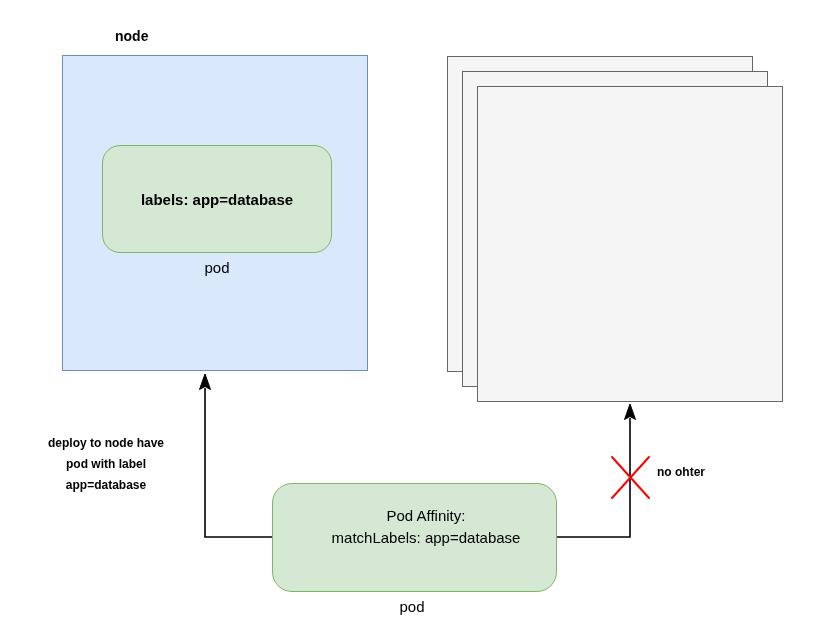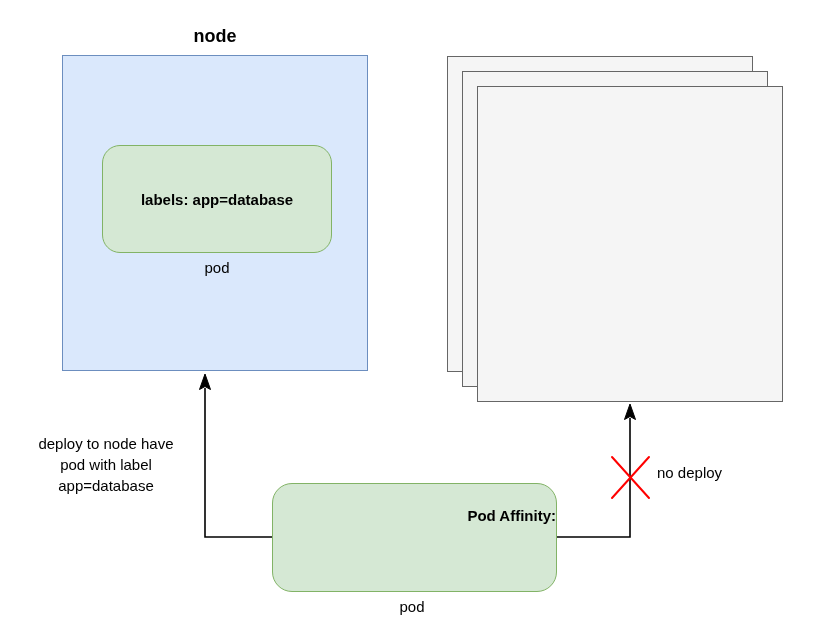--- a/index.html
+++ b/index.html
@@ -28,45 +28,45 @@
   .pod-box {
     background: var(--pod-fill, #d5e8d4);
     border: 1px solid var(--pod-stroke, #82b366);
     border-radius: 18px;
     box-sizing: border-box;
   }
 
   
   .title {
     font-weight: bold;
-    font-size: 18px;
-    text-align: center;
+    font-size: 14px;
+    text-align: left;
     line-height: 18px;
   }
   .caption {
     font-weight: normal;
     font-size: 15px;
     text-align: center;
     line-height: 18px;
   }
   .pod-label {
     font-weight: bold;
     font-size: 15px;
     text-align: center;
   }
   .affinity-text {
-    font-weight: bold;
+    font-weight: normal;
     font-size: 15px;
     line-height: 22px;
-    text-align: right;
+    text-align: center;
     white-space: nowrap;
   }
   .annotation {
-    font-weight: normal;
-    font-size: 15px;
+    font-weight: bold;
+    font-size: 12px;
     line-height: 21px;
   }
   .annotation.center { text-align: center; white-space: pre-line; }
 
   .flex-center {
     display: flex;
     align-items: center;
     justify-content: center;
   }
 
@@ -108,29 +108,30 @@
 
   <div class="abs">
     <div class="abs stack-rect" style="left: 447px; top: 56px; width: 306px; height: 316px;"></div>
     <div class="abs stack-rect" style="left: 462px; top: 71px; width: 306px; height: 316px;"></div>
     <div class="abs stack-rect" style="left: 477px; top: 86px; width: 306px; height: 316px;"></div>
   </div>
 
   <div class="abs pod-box" style="left: 272px; top: 483px; width: 285px; height: 109px; border-radius: 20px;">
     <div class="affinity-text" style="margin: 21px 0 0 23px;">
       <div>Pod Affinity:</div>
+      <div>matchLabels: app=database</div>
     </div>
   </div>
   <div class="abs caption" style="left: 312px; top: 598px; width: 200px;">pod</div>
 
   <div class="abs annotation center" style="left: 16px; top: 433px; width: 180px;">deploy to node have
 pod with label
 app=database</div>
 
-  <div class="abs annotation" style="left: 657px; top: 462px; width: 120px;">no deploy</div>
+  <div class="abs annotation" style="left: 657px; top: 462px; width: 120px;">no ohter</div>
 
   <svg class="overlay" viewBox="0 0 824 631">
     <g>
       <path class="arrow-line" d="M 272 537 L 205 537 L 205 388"></path>
       <path class="arrow-head" d="M 205 374 L 199.5 389.5 L 205 386.5 L 210.5 389.5 Z"></path>
     </g>
     <g>
       <path class="arrow-line" d="M 557 537 L 630 537 L 630 418"></path>
       <path class="arrow-head" d="M 630 404 L 624.5 419.5 L 630 416.5 L 635.5 419.5 Z"></path>
     </g>

